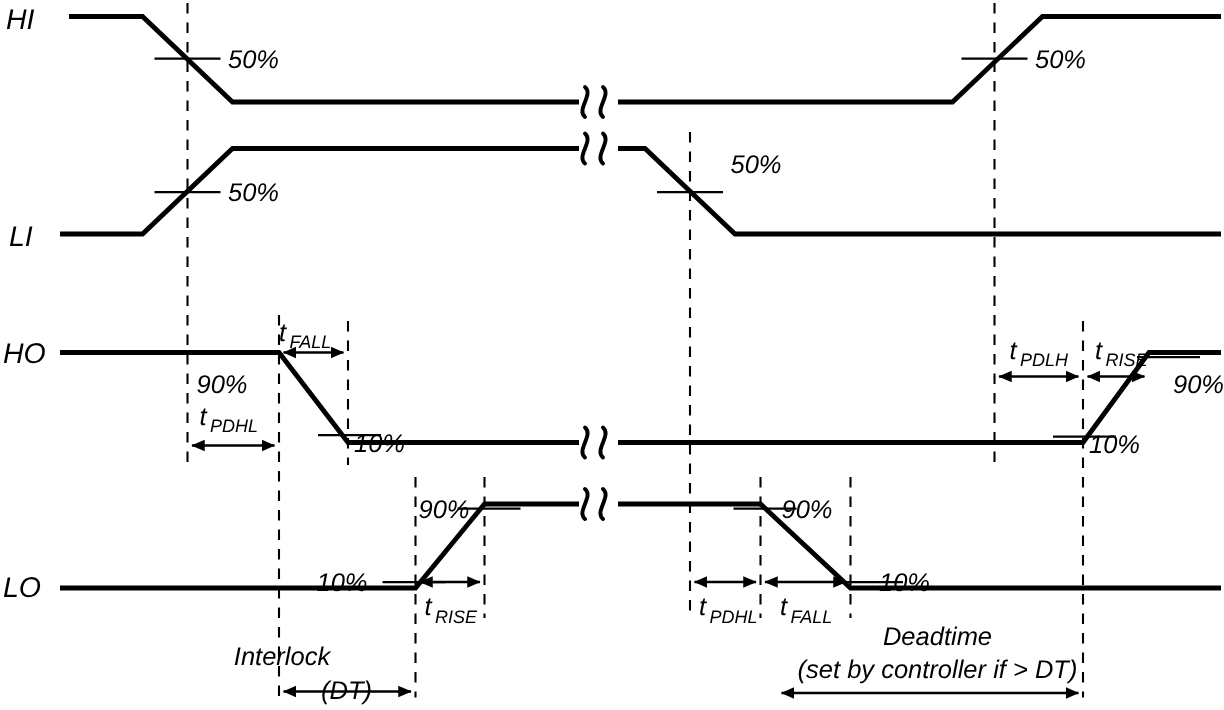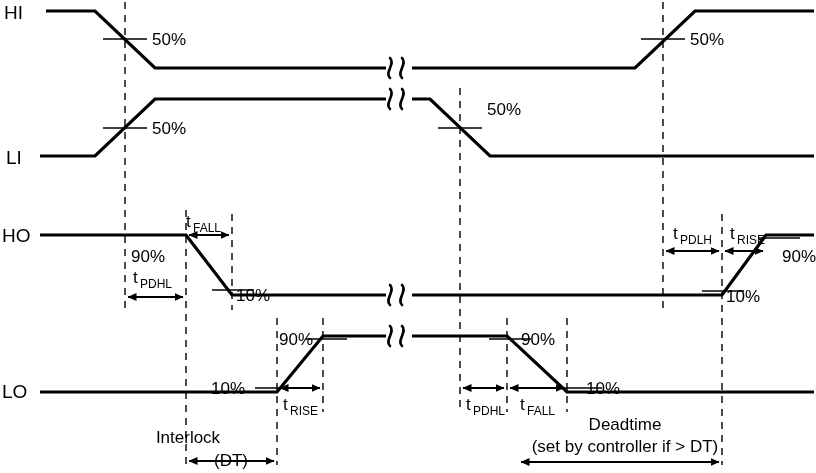--- a/index.html
+++ b/index.html
@@ -1,17 +1,17 @@
 <!DOCTYPE html>
 <html><head>
 <meta charset="utf-8">
 <style>
   html,body{margin:0;padding:0;background:#ffffff;}
   body{font-family:"Liberation Sans",sans-serif;}
-  #fig{position:relative;width:816px;height:473px;background:#fff;overflow:hidden;}
+  #fig{position:relative;width:816px;height:473px;background:#fff;overflow:hidden;font-style:italic;}
   svg{display:block;}
   .wf{fill:none;stroke:#000;stroke-width:3.2;stroke-linejoin:miter;stroke-linecap:butt;}
   .tick{fill:none;stroke:#000;stroke-width:1.5;}
   .dash{fill:none;stroke:#000;stroke-width:1.4;stroke-dasharray:7 6;}
   .arr{fill:none;stroke:#000;stroke-width:1.8;}
   .brk{fill:none;stroke:#000;stroke-width:2.6;stroke-linecap:round;}
   text{font-family:"Liberation Sans",sans-serif;fill:#000;}
   .sig{font-size:19px;}
   .pct{font-size:17px;}
   .tm{font-size:17px;}

